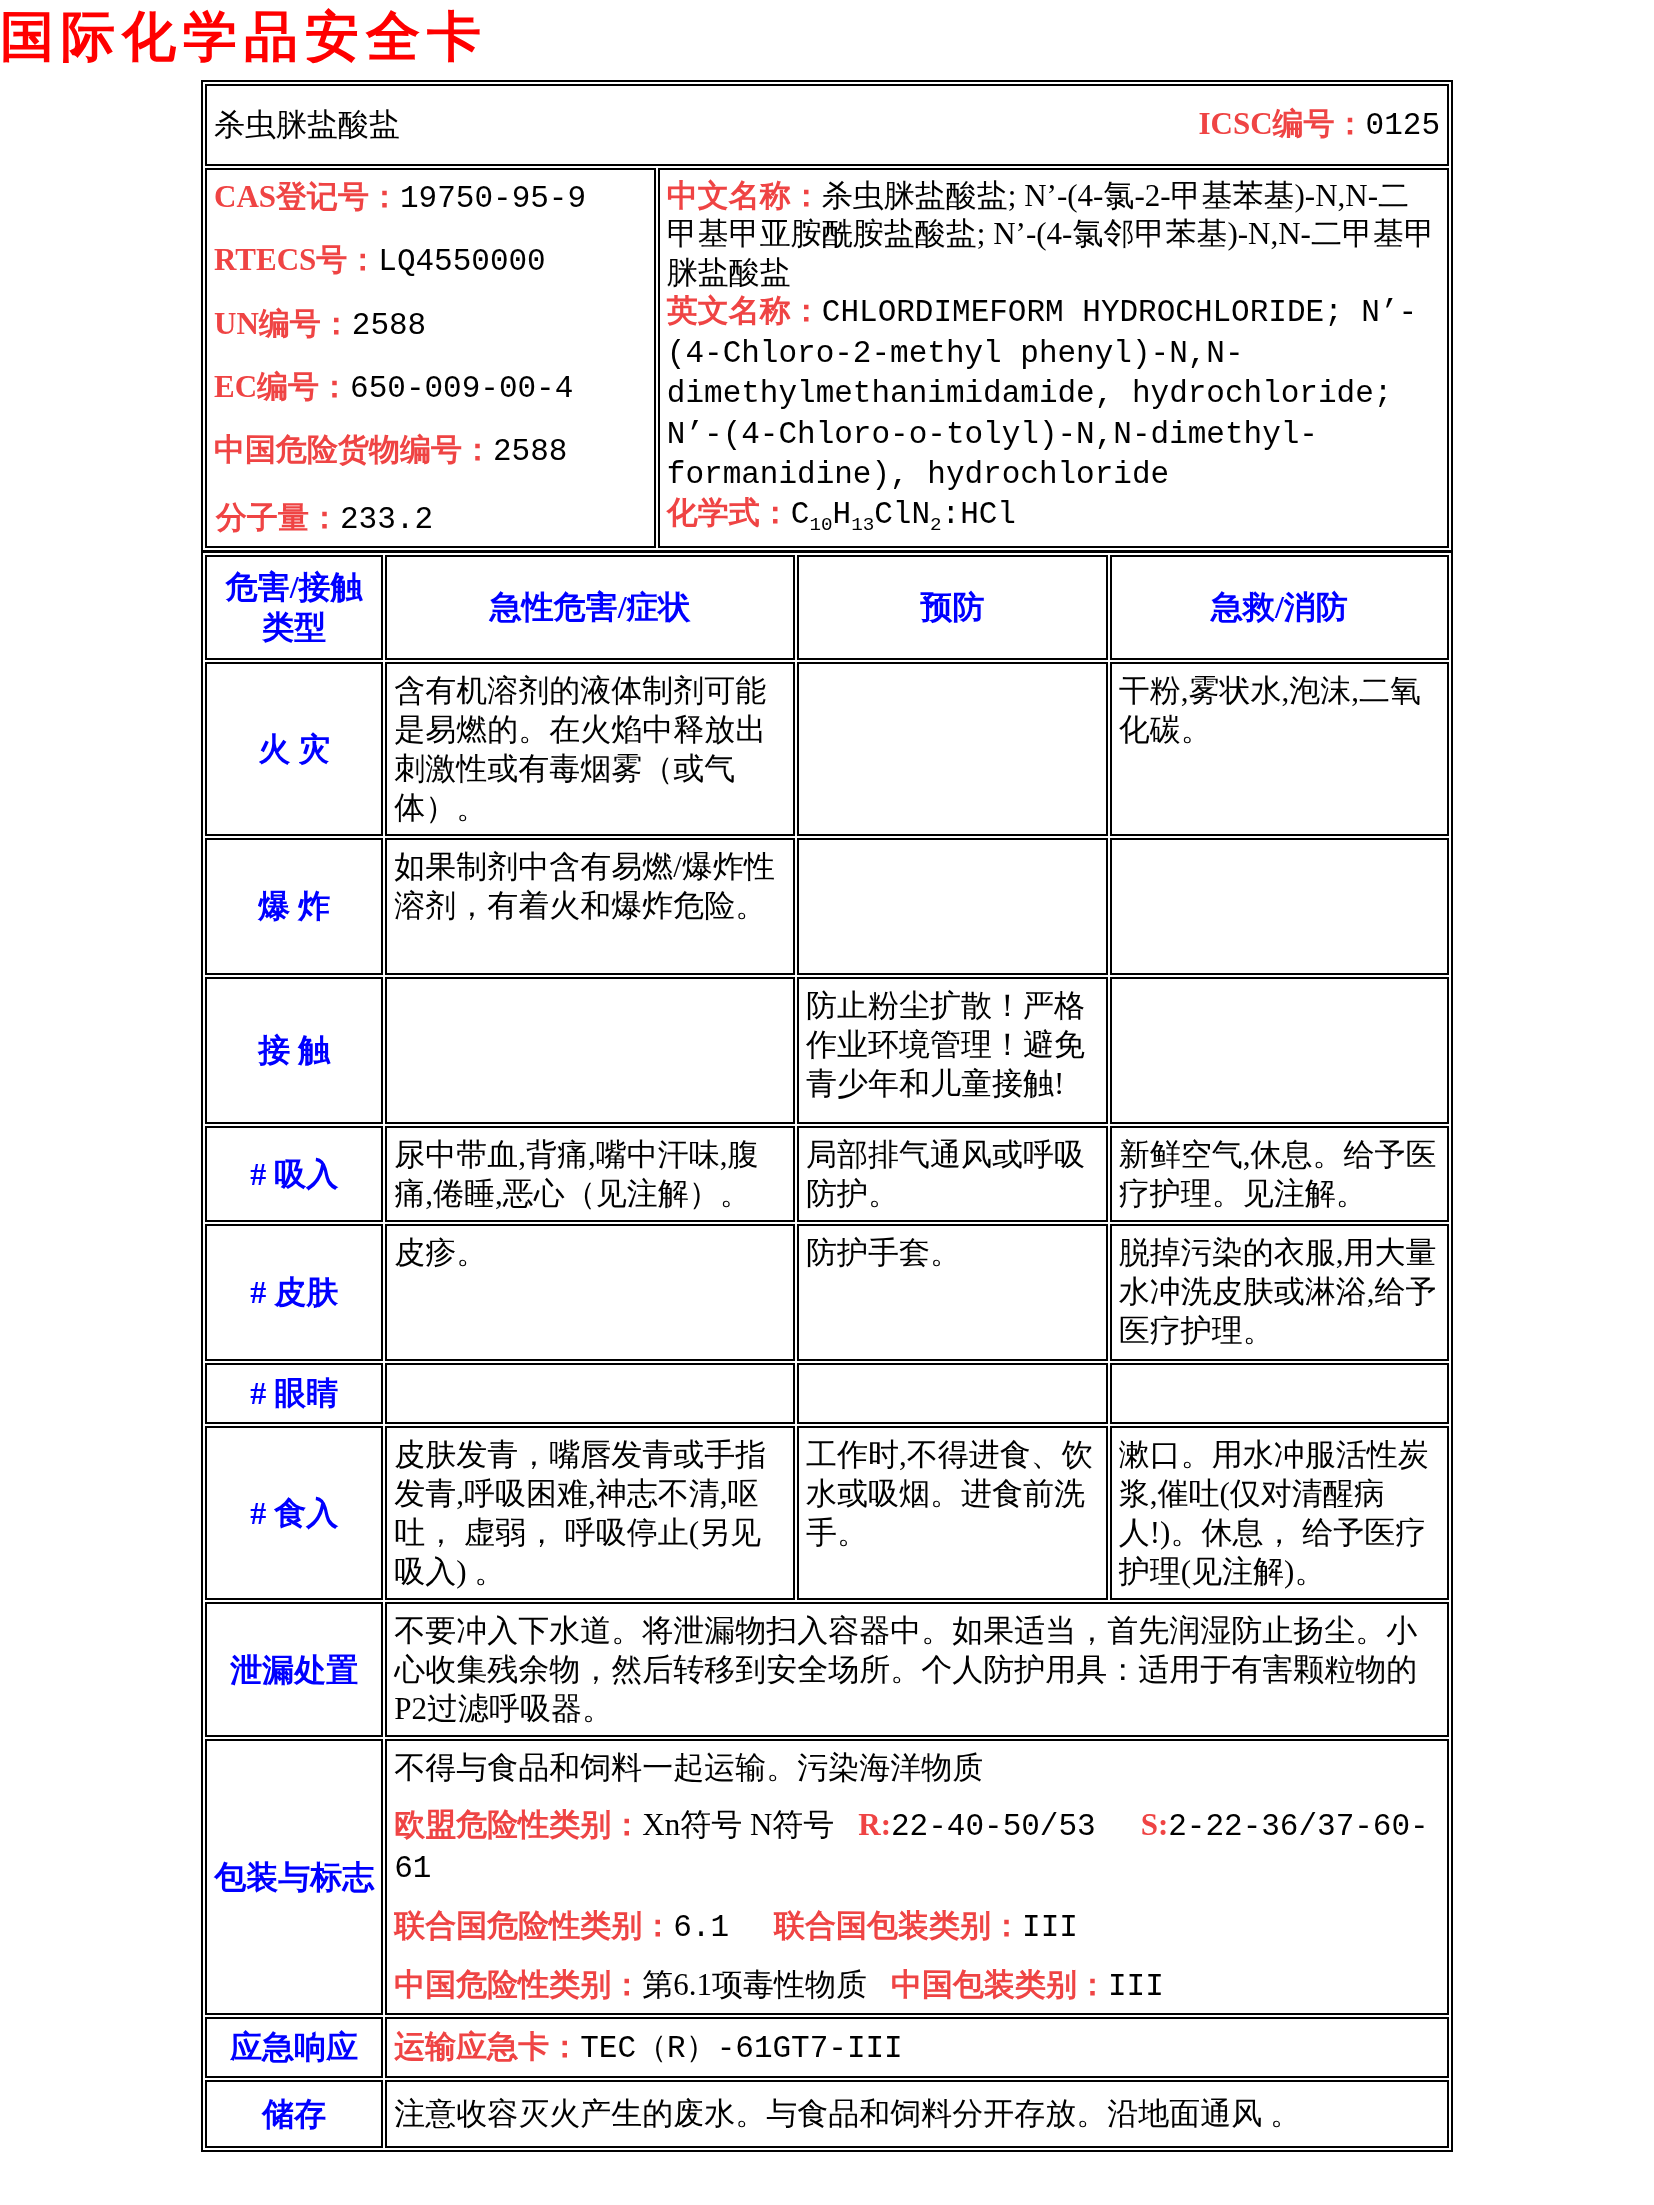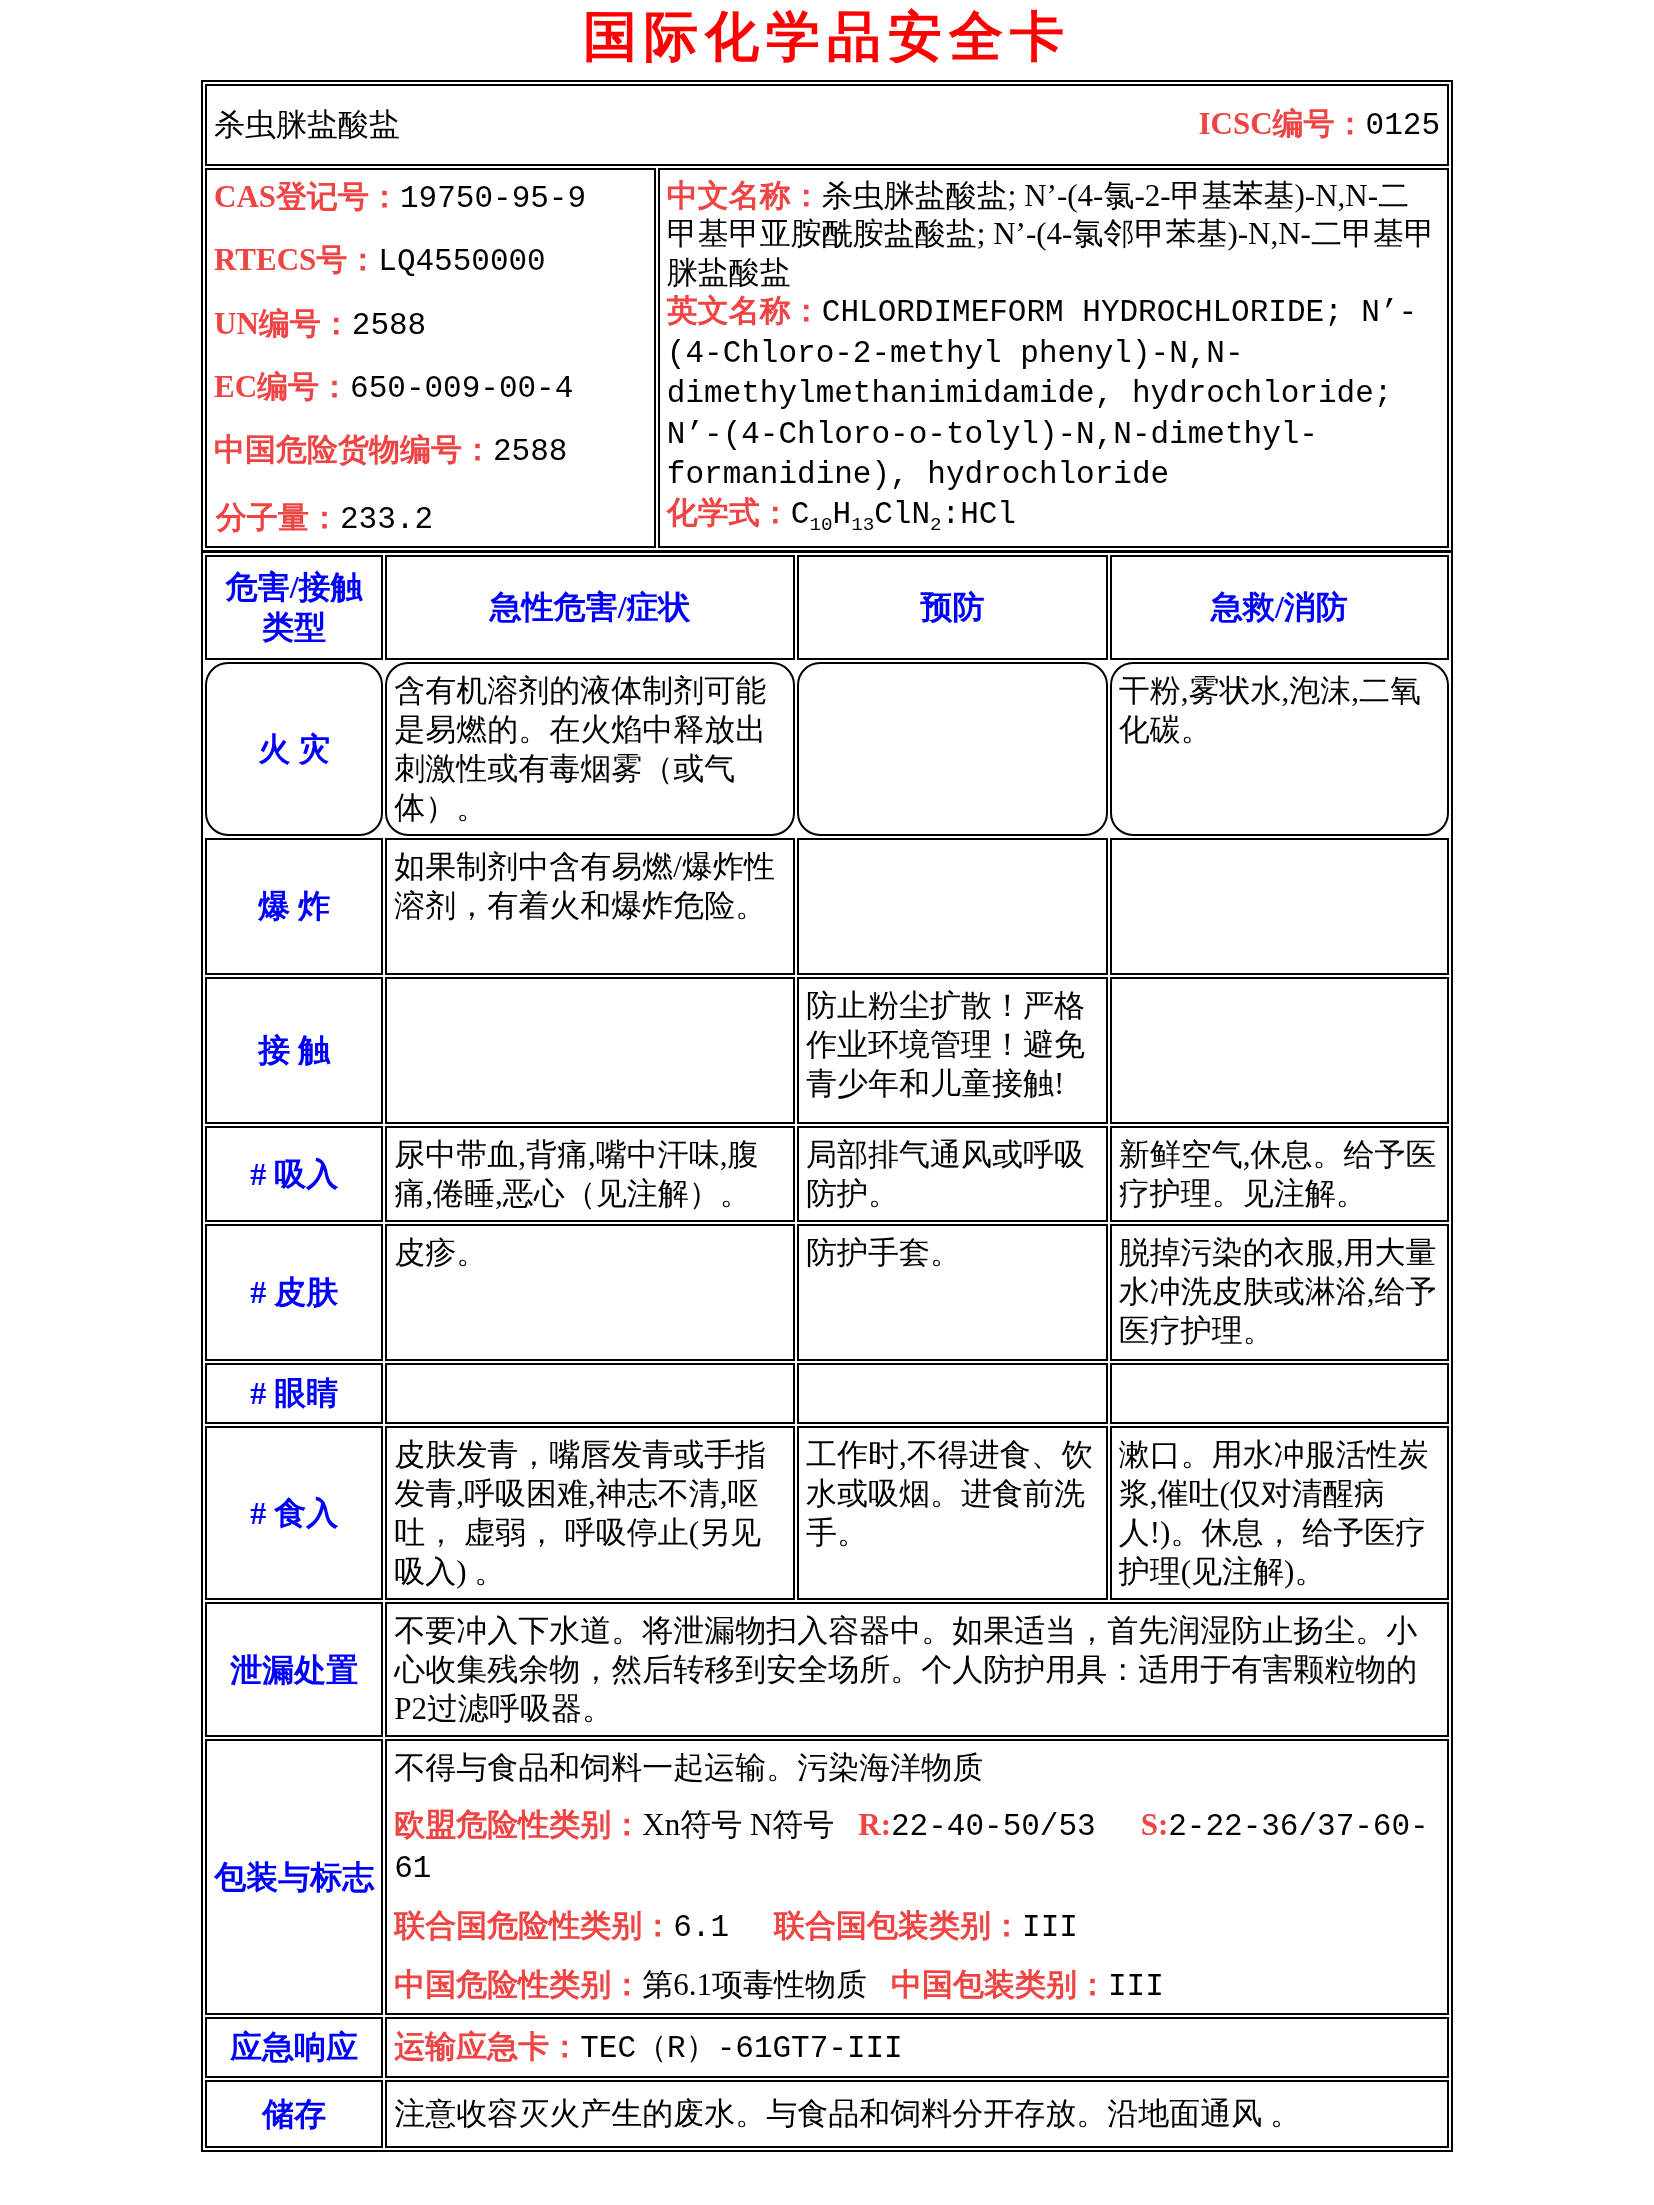--- a/index.html
+++ b/index.html
@@ -4,21 +4,20 @@
 <style>
   html, body {
     margin: 0; padding: 0;
     width: 1654px; height: 2205px;
     background: #ffffff;
     font-family: "Liberation Serif", serif;
     color: #000000;
     overflow: hidden;
   }
   .page-title {
-    text-align: center;
     color: #ff0000;
     font-size: 54px;
     font-weight: bold;
     letter-spacing: 7px;
     margin: 1.4px 0 5.6px 0;
     font-family: "Liberation Serif", serif;
   }
   .card { width: 1252px; margin: 0 auto; }
 
   table.sec {
@@ -54,21 +53,21 @@
 
   
   td.head-cell {
     color: #0000ff; font-weight: bold; text-align: center;
     vertical-align: middle; font-size: 32px; height: 87px;
   }
   td.type-cell {
     color: #0000ff; font-weight: bold; text-align: center;
     vertical-align: middle; font-size: 32px;
   }
-  tr.r-fire td      { height: 143px; border-radius: 23px; }
+  tr.r-fire td      { height: 143px; }
   tr.r-explosion td { height: 119px; }
   tr.r-contact td   { height: 129px; margin-left: 7px; }
   tr.r-inhale td    { height: 73px; }
   tr.r-skin td      { height: 119px; }
   tr.r-eyes td      { height: 43px;  }
   tr.r-ingest td    { height: 150px; }
   tr.r-spill td     { height: 112px; }
   tr.r-pack td      { height: 244px; }
   tr.r-emergency td { height: 43px;  }
   tr.r-storage td   { height: 50px;  }

